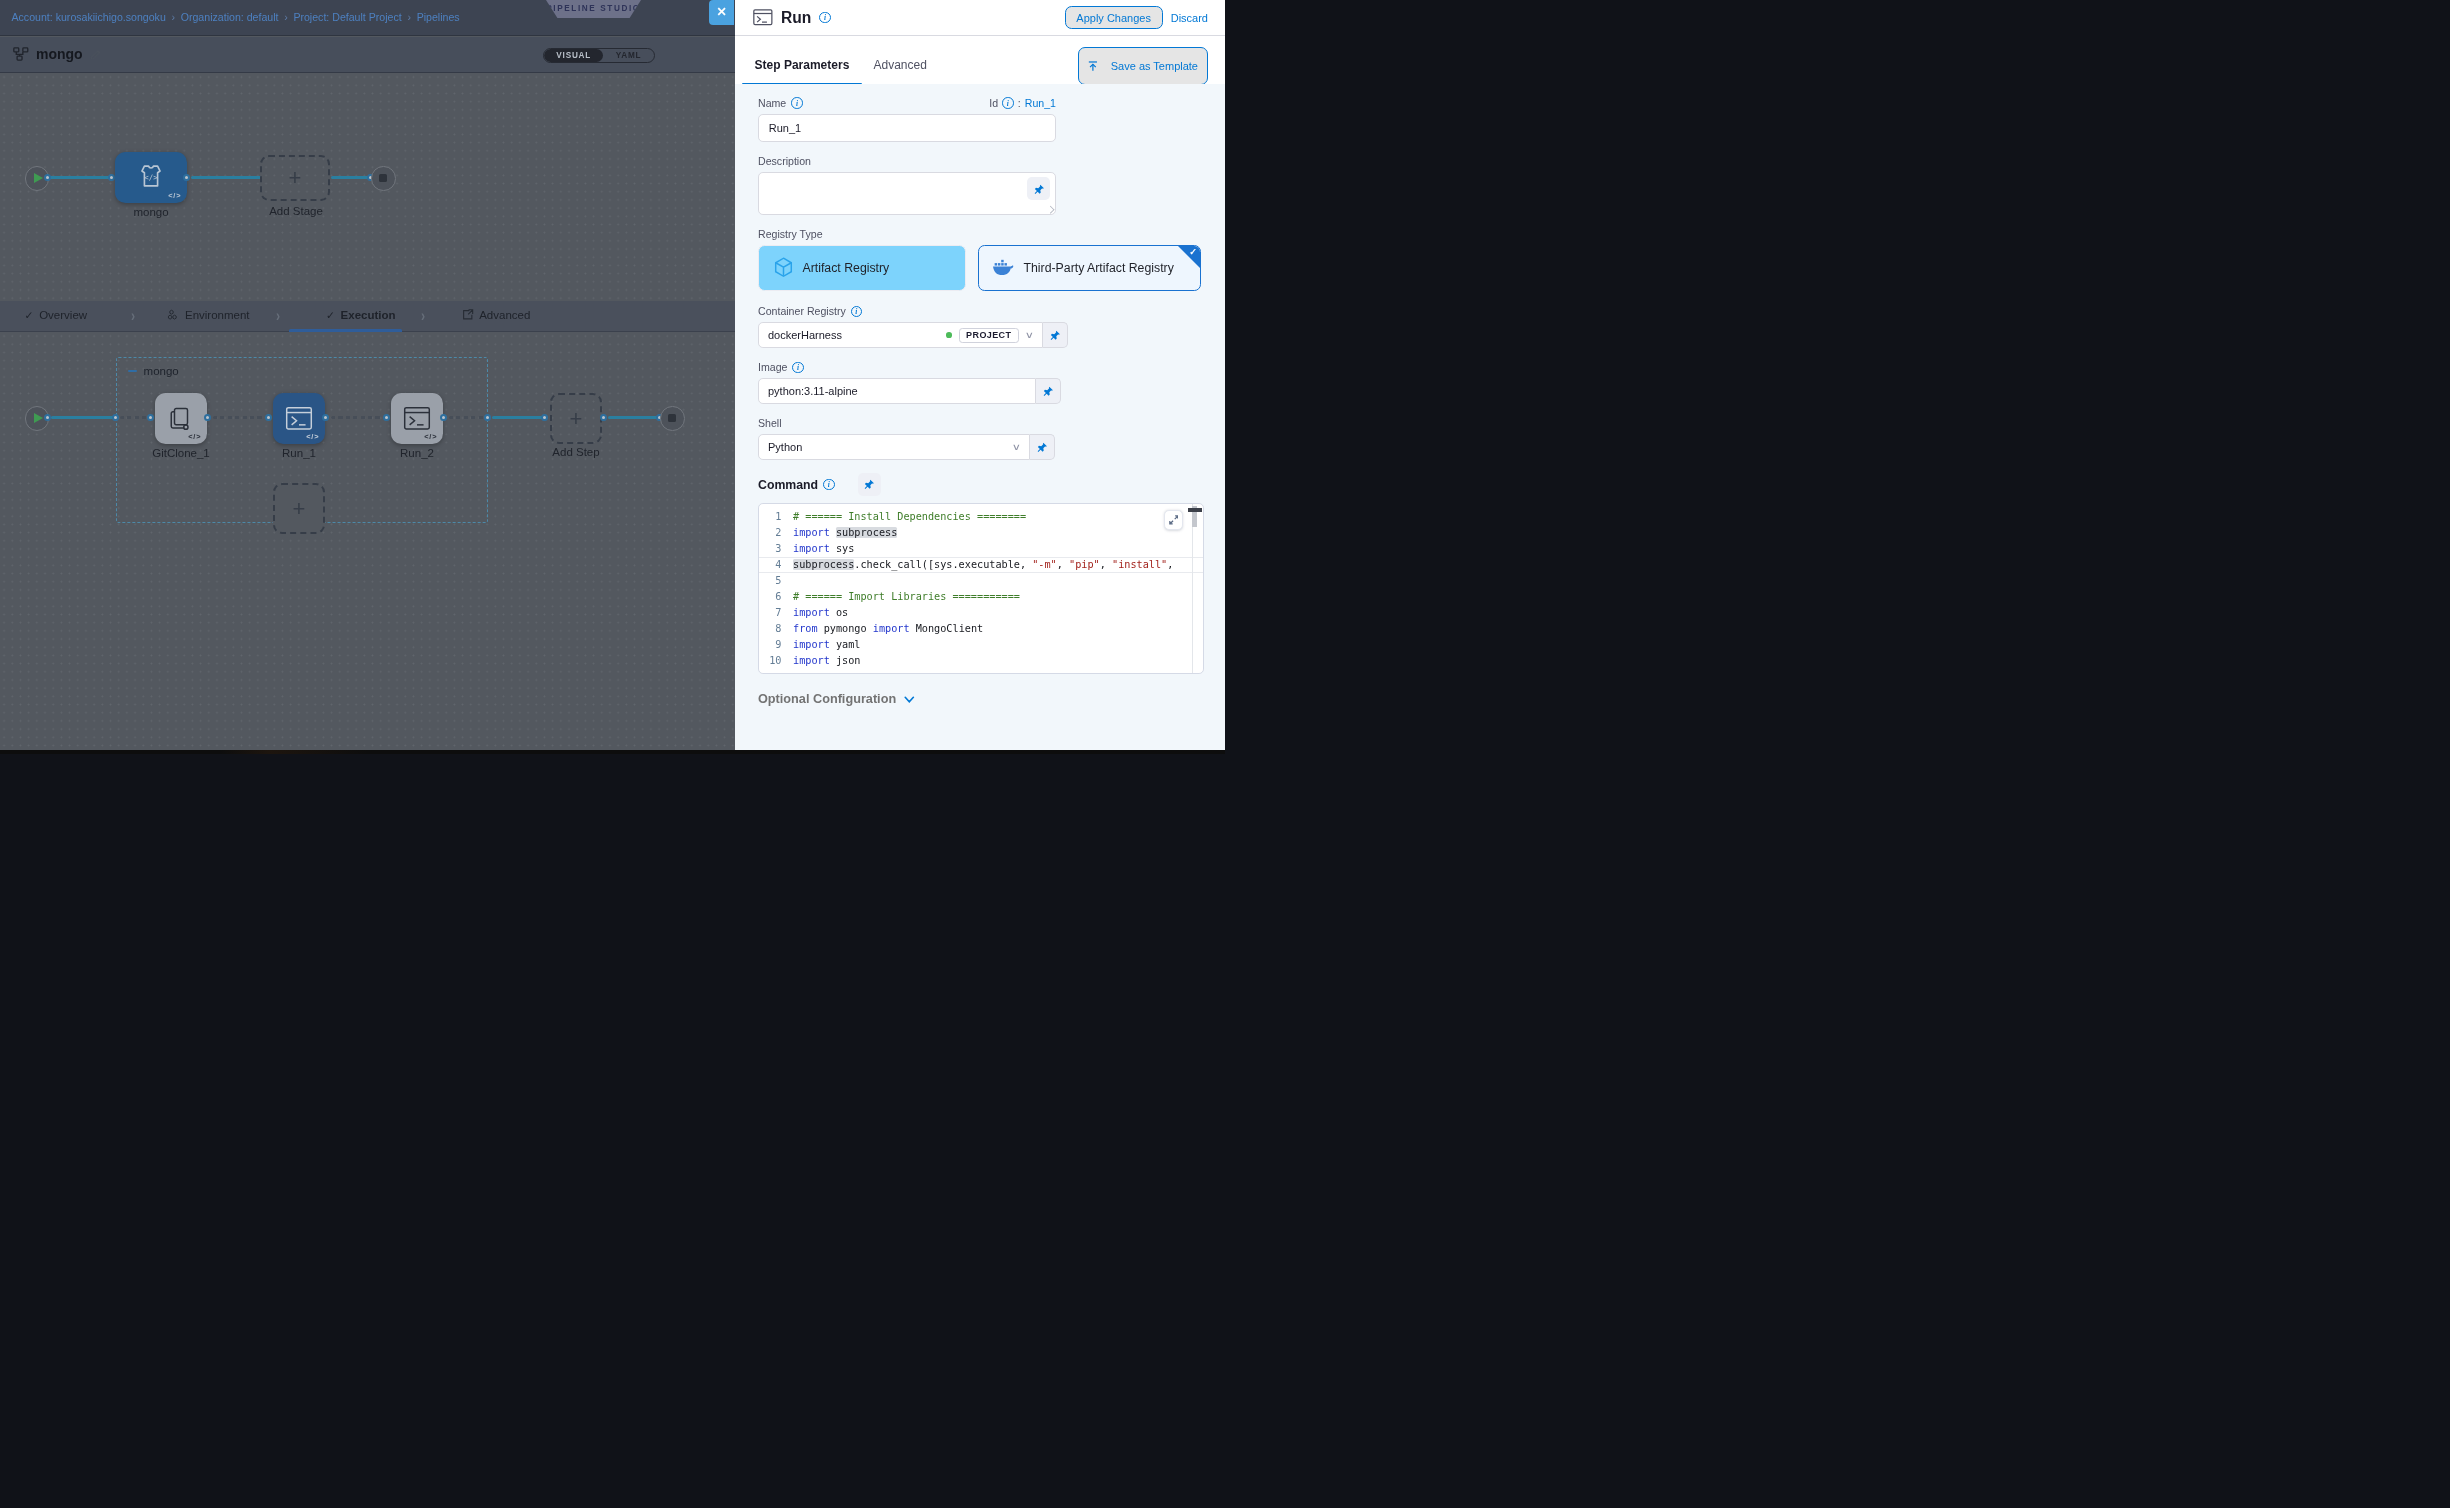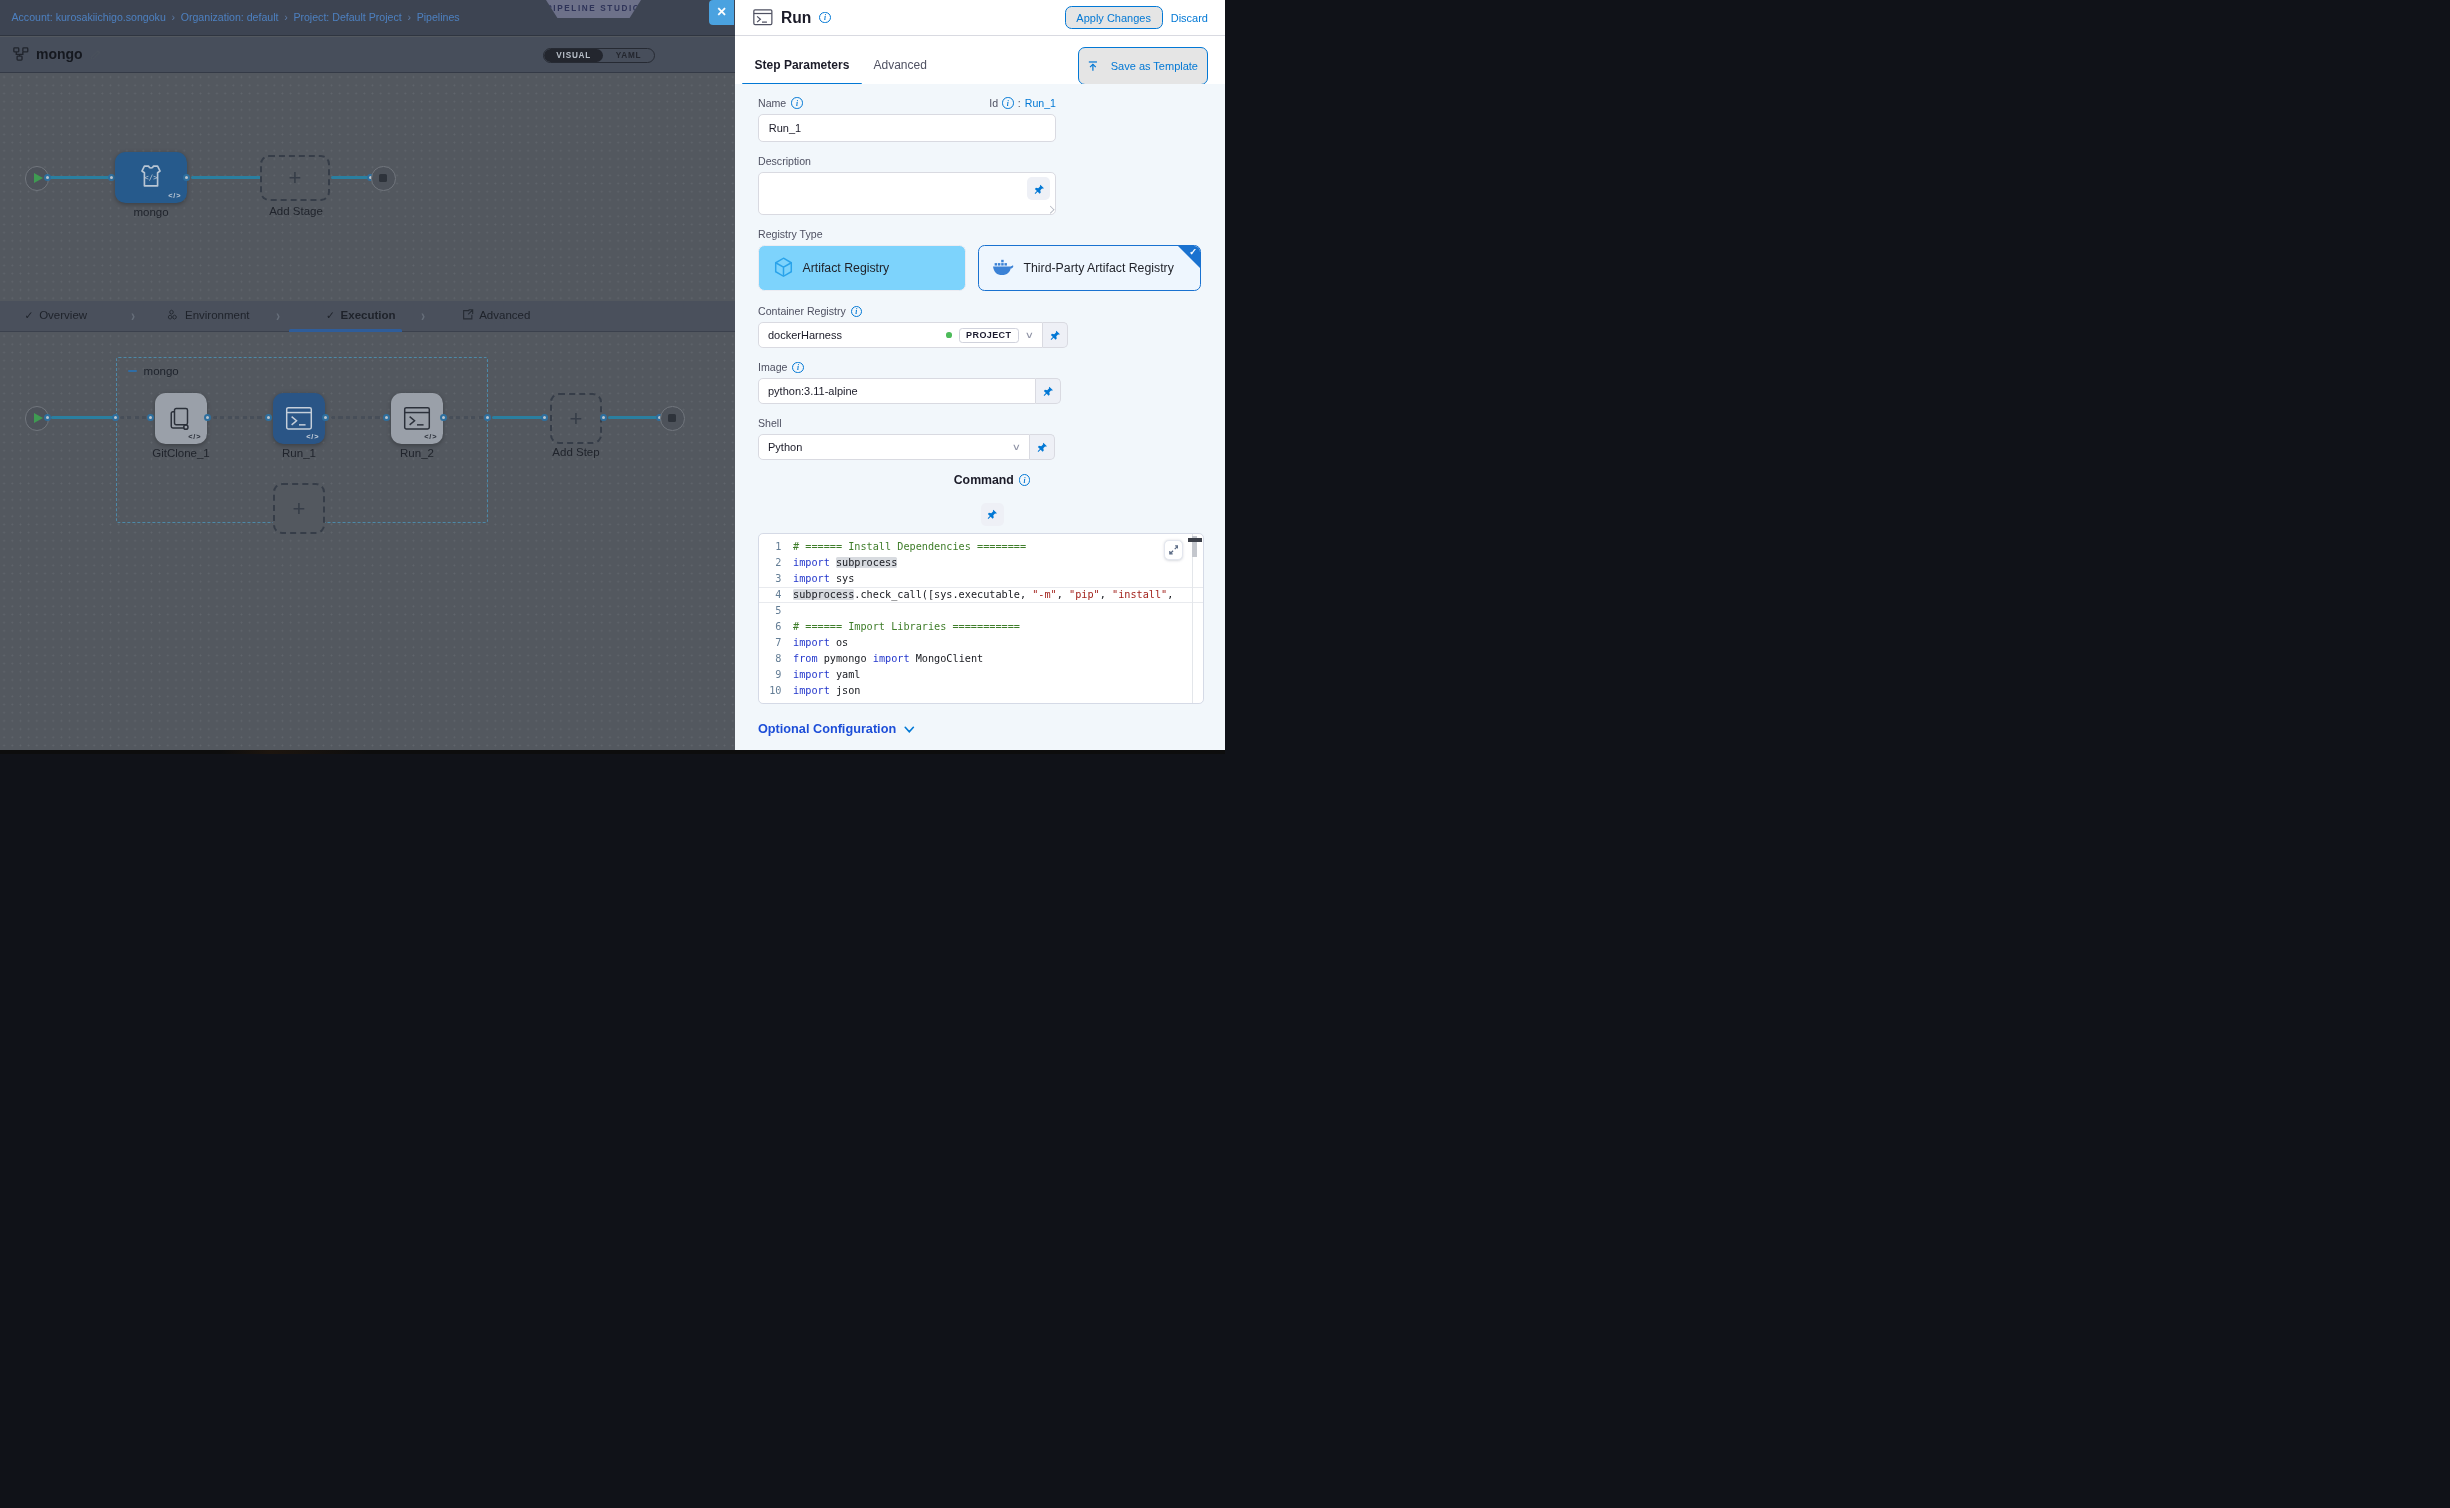--- a/index.html
+++ b/index.html
@@ -96,40 +96,40 @@
   .sel-corner { position:absolute; right:0; top:0; width:0; height:0; border-top:22px solid #1a72d0; border-left:22px solid transparent; }
   .sel-check { position:absolute; right:2.5px; top:0.8px; color:#fff; font-size:9.4px; font-weight:bold; }
 
   .control-row { display:flex; align-items:stretch; margin-bottom:13px; }
   .ctl-box { height:26px; border:0.8px solid #d9dae1; background:#fff; border-radius:4.9px 0 0 4.9px; display:flex; align-items:center; padding:0 9px; font-size:11px; color:#1b1b28; }
   .ctl-attach { height:26px; width:24.6px; background:#eef0f6; border:0.8px solid #d9dae1; border-left:none; border-radius:0 4.9px 4.9px 0; display:flex; align-items:center; justify-content:center; cursor:pointer; }
   .green-dot { width:5.7px; height:5.7px; border-radius:50%; background:#4dbb5a; margin:0 6.6px 0 auto; }
   .scope-pill { border:0.8px solid #d0d2dc; border-radius:3.3px; padding:1.6px 6.6px; font-size:9px; font-weight:bold; letter-spacing:0.4px; color:#1c1c30; background:#fff; }
   .chev { margin-left:7.4px; color:#8f93a5; font-size:9px; transform:scaleX(1.4); }
 
-  .cmd-row { display:flex; align-items:center; gap:16px; margin-bottom:7.4px;flex-direction:column; }
+  .cmd-row { display:flex; align-items:center; gap:23px; margin-bottom:7.4px; }
   .cmd-row .f-label { margin:0; font-size:12.3px; font-weight:bold; color:#1b1b28; }
 
   
   .editor { position:relative; width:446px; height:171px; background:#fff; border:0.8px solid #d5dae6; border-radius:4.9px; overflow:hidden; font-family:"DejaVu Sans Mono", monospace; padding-top:4.9px; }
   .code-line { display:flex; height:16px; line-height:16px; font-size:10.2px; white-space:pre; }
   .code-line.active { border-top:0.8px solid #e8eaee; border-bottom:0.8px solid #e8eaee; height:16px; line-height:14.3px; }
   .code-line .ln { width:34px; flex:none; text-align:right; padding-right:11.5px; color:#637d95; }
   .code-line .code { color:#17191f; overflow:hidden; flex:1; }
   .tok-c { color:#3f7d2a; }
   .tok-k { color:#2337cc; }
   .tok-s { color:#a3231d; }
   .tok-hl { background:#d8dbe0; border-radius:1.6px; }
   .editor-expand { position:absolute; right:19.7px; top:5.7px; width:19.7px; height:19.7px; background:#fff; border:0.8px solid #e4e7ef; border-radius:4.9px; box-shadow:0 0.8px 2.5px rgba(40,50,80,.18); display:flex; align-items:center; justify-content:center; cursor:pointer; }
   .ed-sb-track { position:absolute; right:10.6px; top:0; bottom:0; width:0.8px; background:#e3e6ea; }
   .ed-sb-thumb { position:absolute; right:5.7px; top:1.6px; width:5.7px; height:21px; background:#c4c7cd; }
   .ed-sb-dash { position:absolute; right:0.8px; top:3.3px; width:14px; height:4.1px; background:#3c4049; }
 
   .opt-row { display:flex; align-items:center; gap:8.2px; margin-top:18px; cursor:pointer; }
-  .opt-row .t { font-size:12.7px; font-weight:bold; color:#1d4ed8; }
+  .opt-row .t { font-size:12.7px; font-weight:bold; color:#737373; }
 
   .bottom-strip { position:absolute; left:0; top:750px; width:100%; height:4.1px; background:linear-gradient(90deg,#0d0d0d 0 18%,#1d150e 22%,#0d0d0d 30% 100%); }
 
   svg { display:block; }
 </style>
 </head>
 <body>
 
 <div class="left">
 

